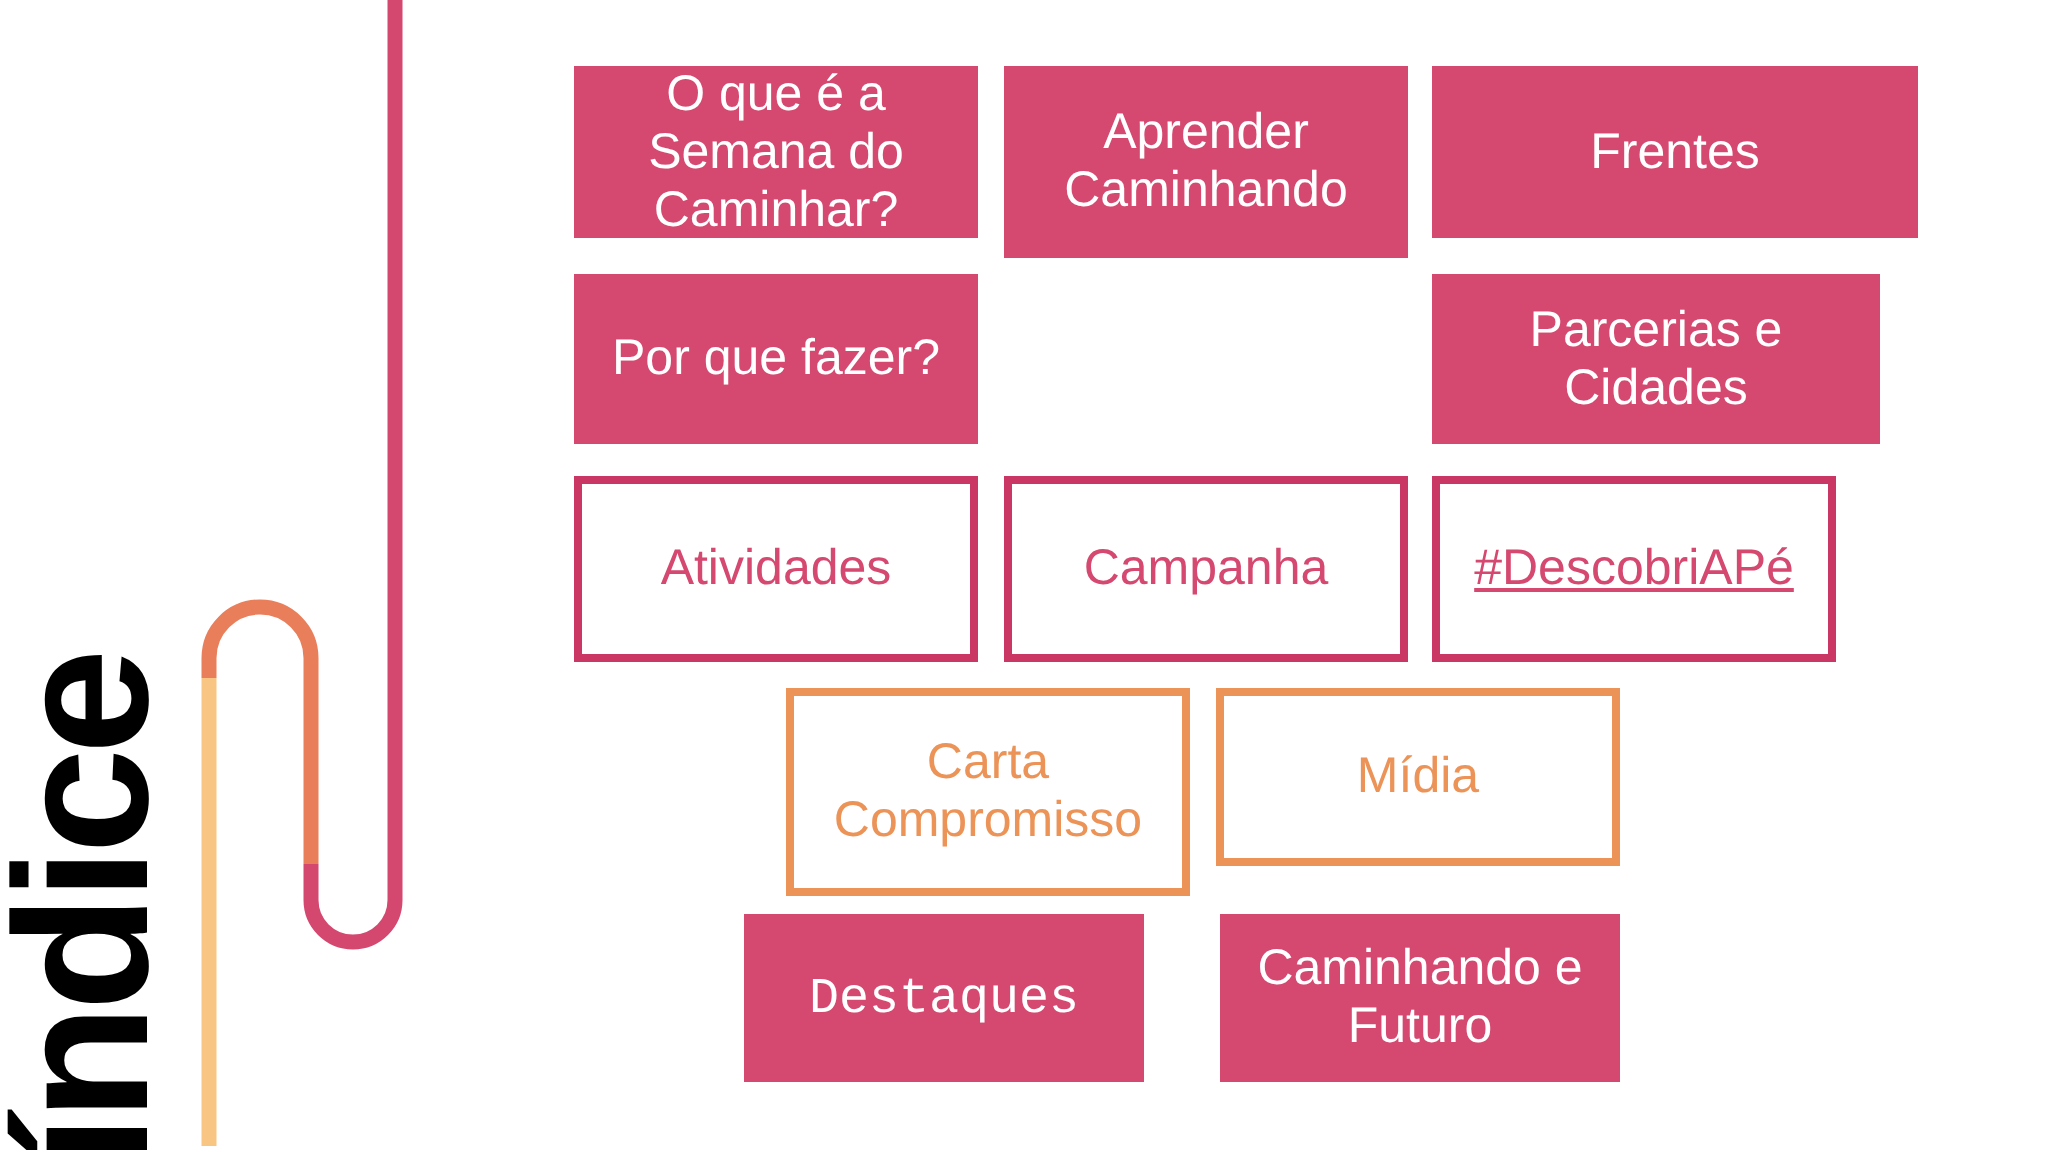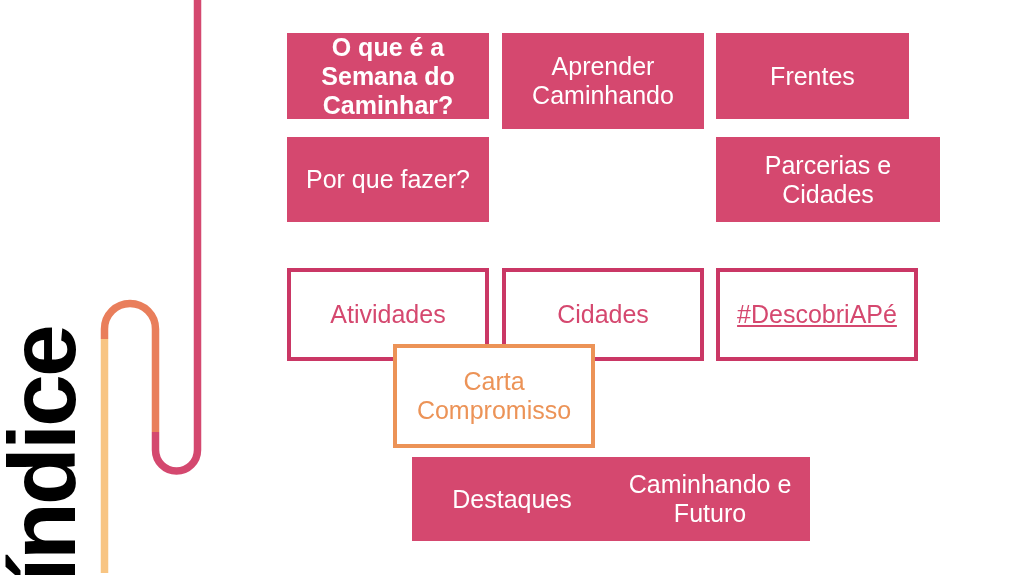--- a/index.html
+++ b/index.html
@@ -55,40 +55,39 @@
     cursor: pointer;
   }
   .solid-pink {
     background: var(--solid-box, #D5486F);
     color: var(--box-text, #ffffff);
   }
   .outline-pink {
     background: #ffffff;
     border: 4px solid var(--outline-box-border, #CA3765);
     color: var(--outline-box-text, #D5486F);
-    margin-top: 30px;
   }
   .outline-orange {
     background: #ffffff;
     border: 4px solid var(--orange, #EC9357);
     color: var(--orange, #EC9357);
   }
 
-  .b1  { left: 287px; top: 33px;  width: 202px; height: 86px; font-weight: bold; }
+  .b1  { left: 287px; top: 33px;  width: 202px; height: 86px; }
   .b2  { left: 502px; top: 33px;  width: 202px; height: 96px; }
-  .b3  { left: 716px; top: 33px;  width: 193px; height: 86px; }
+  .b3  { left: 716px; top: 33px;  width: 243px; height: 86px; }
   .b4  { left: 287px; top: 137px; width: 202px; height: 85px; }
   .b5  { left: 502px; top: 137px; width: 202px; height: 85px; }
   .b6  { left: 716px; top: 137px; width: 224px; height: 85px; }
   .b7  { left: 287px; top: 238px; width: 202px; height: 93px; }
   .b8  { left: 502px; top: 238px; width: 202px; height: 93px; }
   .b9  { left: 716px; top: 238px; width: 202px; height: 93px; text-decoration: underline; }
   .b10 { left: 393px; top: 344px; width: 202px; height: 104px; }
   .b11 { left: 608px; top: 344px; width: 202px; height: 89px; }
-  .b12 { left: 412px; top: 457px; width: 200px; height: 84px; }
+  .b12 { left: 372px; top: 457px; width: 200px; height: 84px; font-family: Liberation Mono, monospace; }
   .b13 { left: 610px; top: 457px; width: 200px; height: 84px; }
 </style>
 </head>
 <body>
 
 <div class="stage">
 
   <svg class="squiggle" viewBox="0 0 1024 575" xmlns="http://www.w3.org/2000/svg" aria-hidden="true">
     <path class="seg-pink" d="M 197.5 0 L 197.5 450 A 21 21 0 0 1 155.5 450 L 155.5 432"></path>
     <path class="seg-orange" d="M 155.5 432 L 155.5 329 A 25.5 25.5 0 0 0 104.5 329 L 104.5 339"></path>
@@ -116,31 +115,34 @@
 
   <div class="box solid-pink b6">
       <span>Parcerias e Cidades</span>
     </div>
 
   <div class="box outline-pink b7">
       <span>Atividades</span>
     </div>
 
   <div class="box outline-pink b8">
-      <span>Cidades</span>
+      <span>Campanha</span>
     </div>
 
   <div class="box outline-pink b9">
       <span>#DescobriAPé</span>
     </div>
 
   <div class="box outline-orange b10">
       <span>Carta Compromisso</span>
     </div>
 
+  <div class="box outline-orange b11">
+      <span>Mídia</span>
+    </div>
 
   <div class="box solid-pink b12">
       <span>Destaques</span>
     </div>
 
   <div class="box solid-pink b13">
       <span>Caminhando e Futuro</span>
     </div>
 
 </div>

